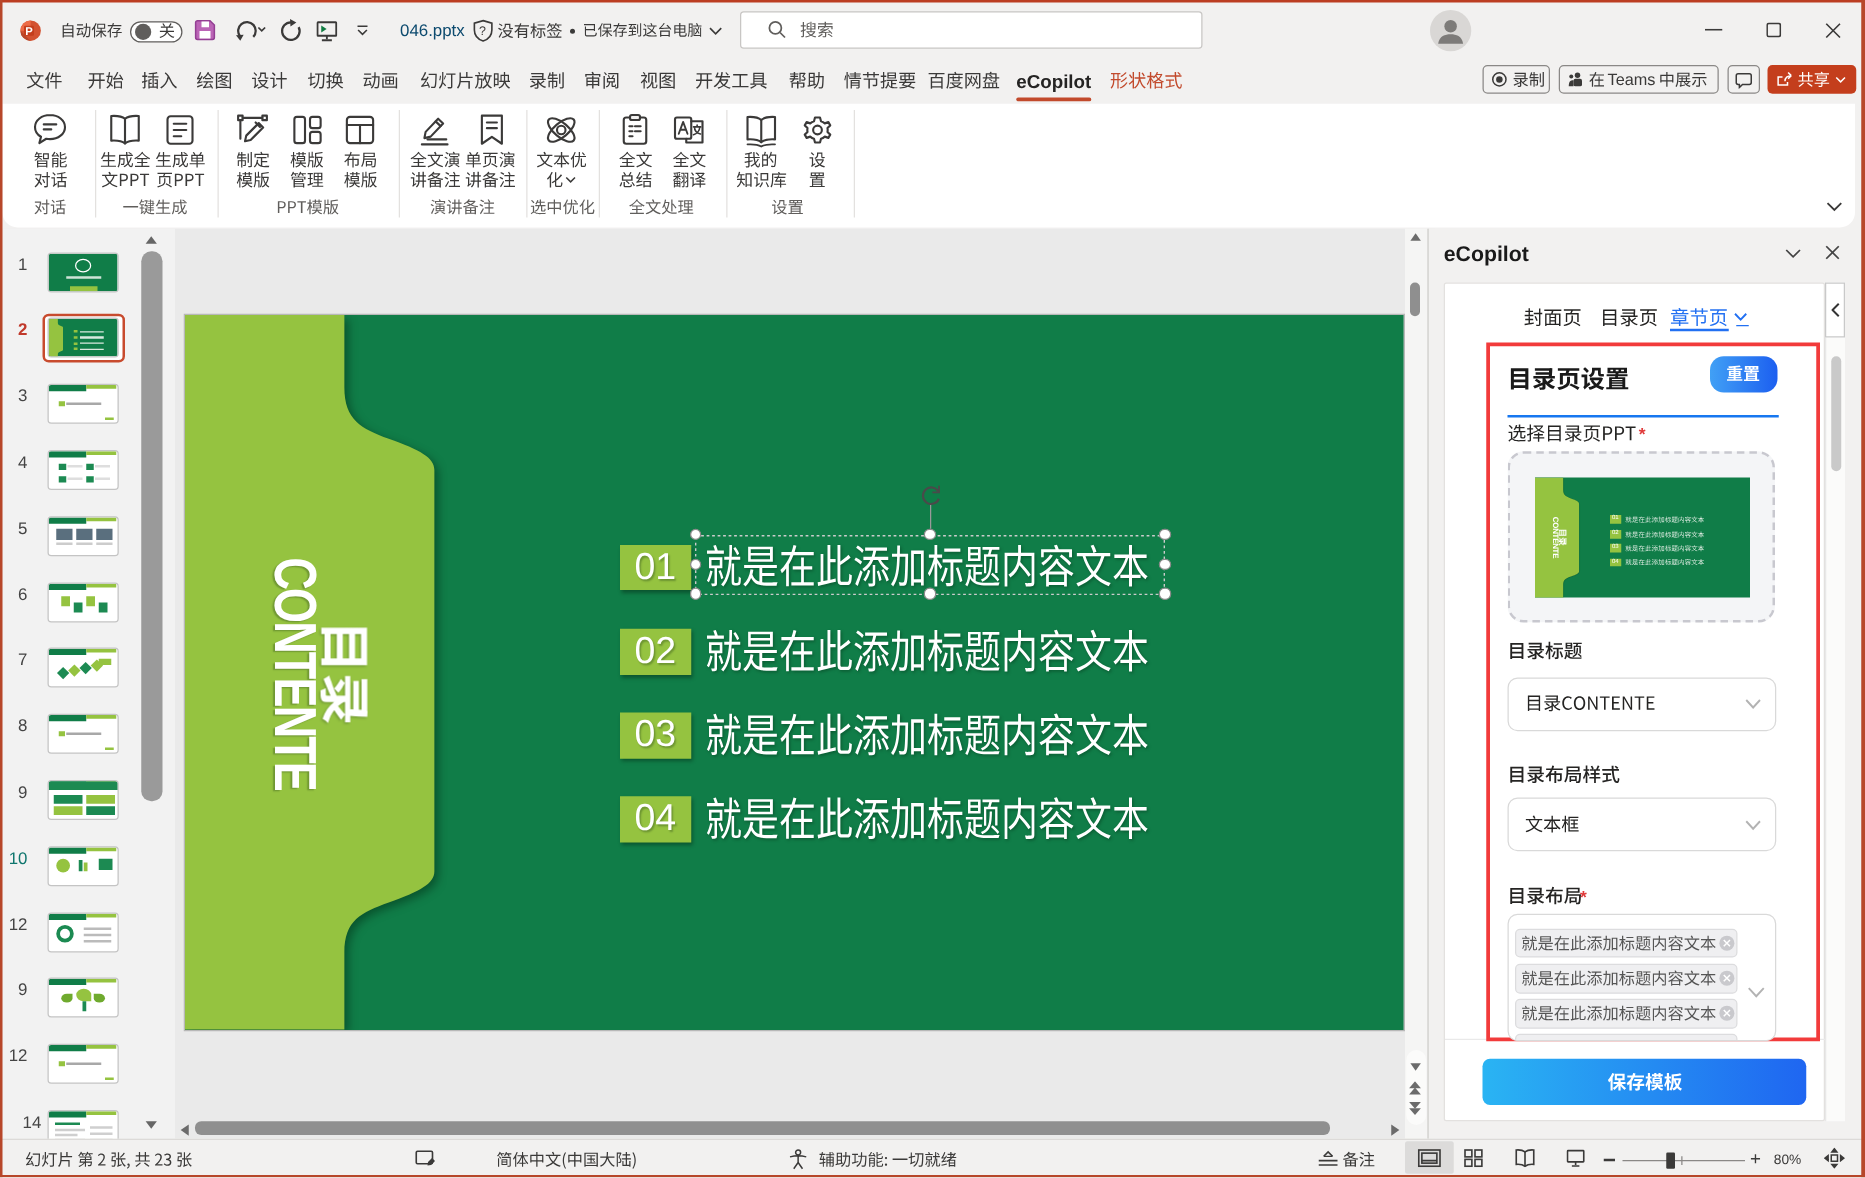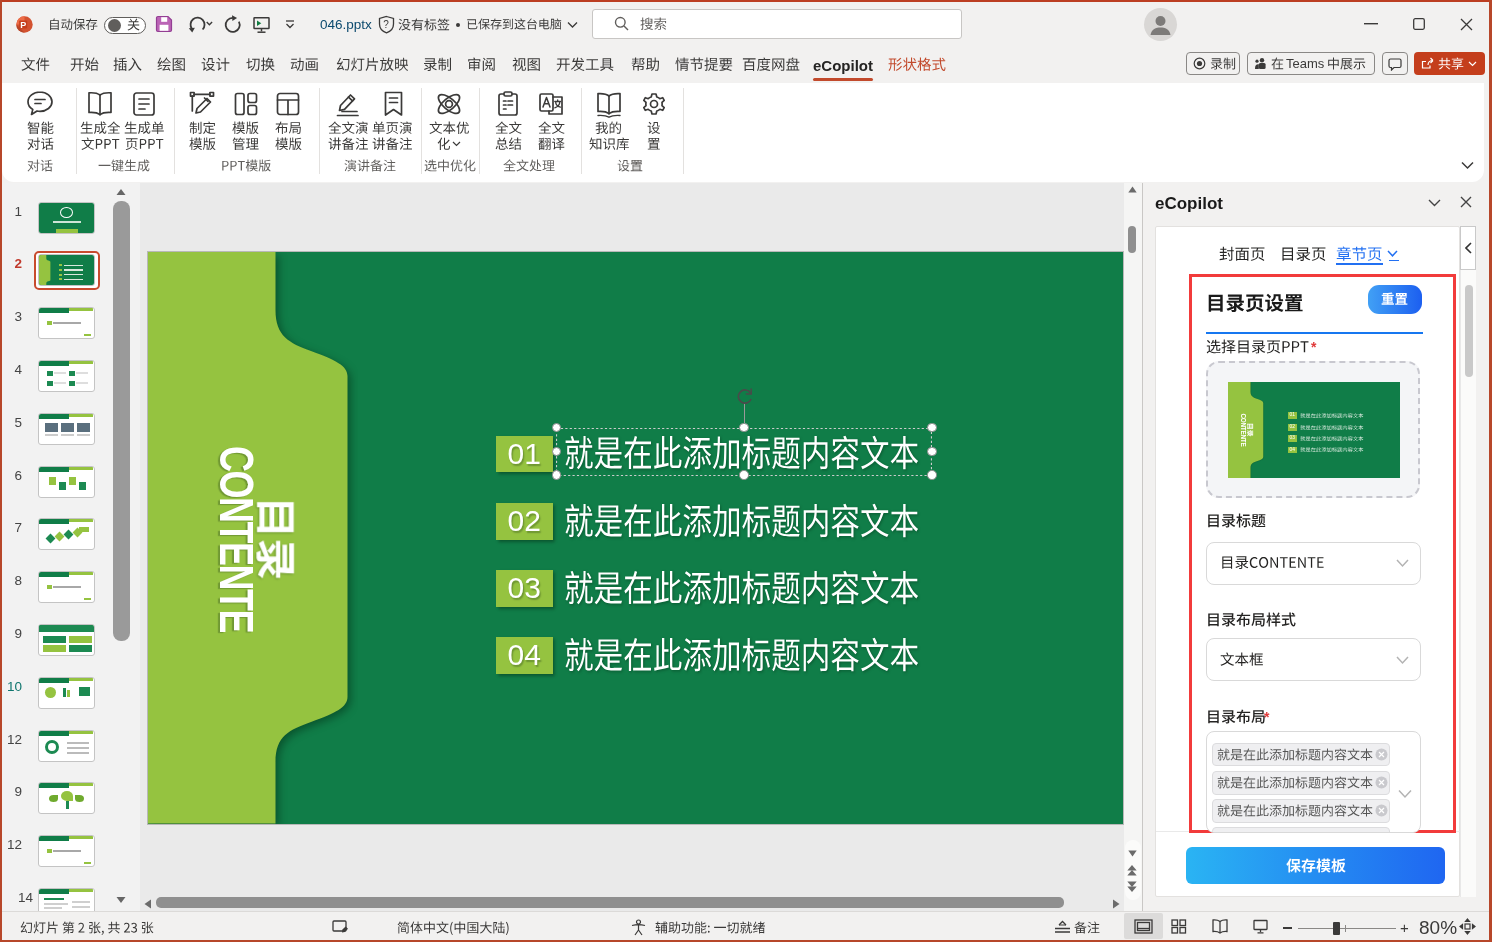--- a/index.html
+++ b/index.html
@@ -917,21 +917,21 @@
     </svg>
 <svg class="ab" style="left:1253px;top:919px" width="15" height="15" viewBox="0 0 15 15" fill="none" stroke="#3b3a39" stroke-width="1.3">
       <rect x="1" y="1.5" width="13" height="9" rx="0.5"></rect>
       <path d="M7.5 10.5 V13 M4.5 13.8 H10.5"></path>
     </svg>
 <div style="position:absolute;left:1283.0px;top:927.0px;width:9.0px;height:1.6px;background:#3b3a39"></div>
 <div style="position:absolute;left:1298.0px;top:927.5px;width:98.0px;height:1.0px;background:#8a8886"></div>
 <div style="position:absolute;left:1333.0px;top:921.5px;width:7.0px;height:13.0px;background:#3b3a39;border-radius:1px"></div>
 <div style="position:absolute;left:1345.0px;top:924.5px;width:1.0px;height:7.0px;background:#8a8886"></div>
 <div style="position:absolute;left:1400.0px;top:921.0px;width:9.0px;height:13.0px;font-size:15px;color:#3b3a39;line-height:13px">+</div>
-<div style="position:absolute;left:1419.0px;top:920.0px;width:40.0px;height:16.0px;font-size:19px;color:#3b3a39;line-height:16px">80%</div>
+<div style="position:absolute;left:1419.0px;top:920.0px;width:40.0px;height:16.0px;font-size:11px;color:#3b3a39;line-height:16px">80%</div>
 <svg class="ab" style="left:1459px;top:918px" width="17" height="17" viewBox="0 0 17 17" fill="none" stroke="#3b3a39" stroke-width="1.2">
       <path d="M8.5 1 L10.5 3.5 H6.5 Z M8.5 16 L10.5 13.5 H6.5 Z M1 8.5 L3.5 6.5 V10.5 Z M16 8.5 L13.5 6.5 V10.5 Z" fill="#3b3a39"></path>
       <rect x="6" y="6" width="5" height="5"></rect>
     </svg>
 <div style="position:absolute;left:0.0px;top:0.0px;width:1492.0px;height:2.2px;background:#bc3e22"></div>
 <div style="position:absolute;left:0.0px;top:939.5px;width:1492.0px;height:2.5px;background:#b7472a"></div>
 <div style="position:absolute;left:0.0px;top:0.0px;width:2.0px;height:942.0px;background:#b7472a"></div>
 <div style="position:absolute;left:1489.0px;top:0.0px;width:3.0px;height:942.0px;background:#b7472a"></div>
 </div>
 </body></html>

